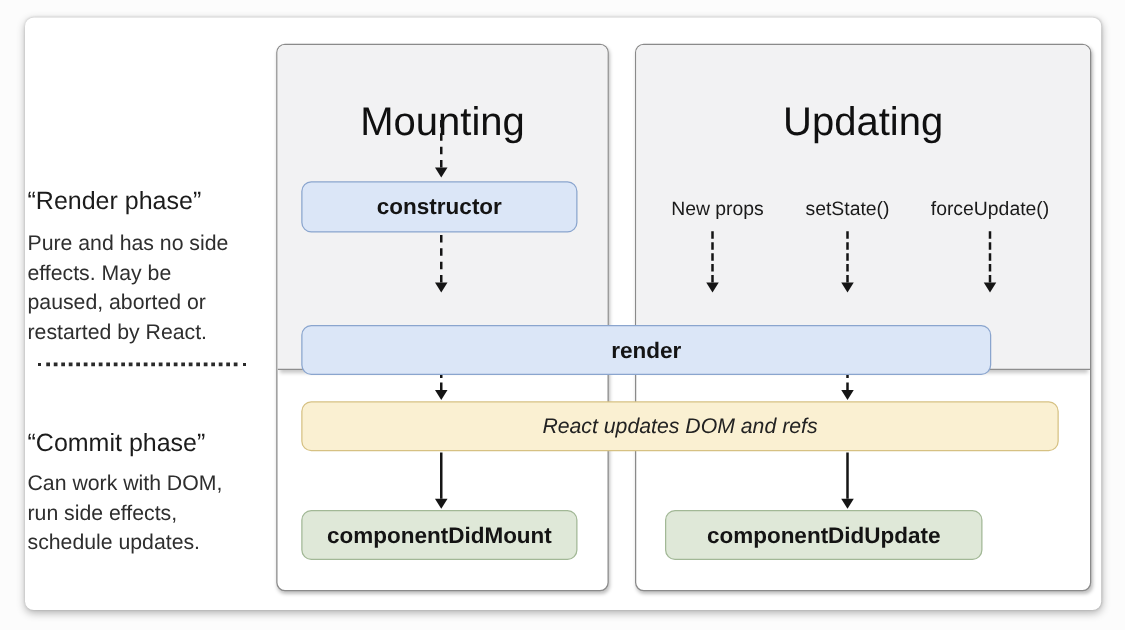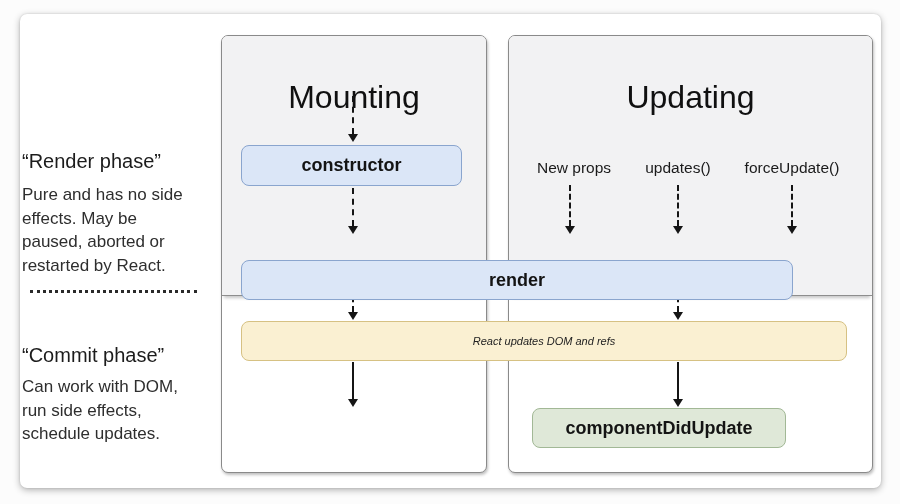--- a/index.html
+++ b/index.html
@@ -54,21 +54,21 @@
   .box {
     position: absolute; z-index: 3;
     border-radius: 8px;
     border: 1px solid;
     display: flex; align-items: center; justify-content: center;
     font-size: 18px; font-weight: bold; color: #141414;
     box-sizing: border-box;
   }
   .box.blue   { background: var(--blue-fill, #dbe6f7);  border-color: var(--blue-border, #8aa5ce); }
   .box.yellow { background: var(--yellow-fill, #faf0d2); border-color: var(--yellow-border, #d6c183);
-                font-weight: normal; font-style: italic; font-size: 11px; color: #222; }
+                font-weight: normal; font-style: italic; font-size: 17px; color: #222; }
   .box.green  { background: var(--green-fill, #dfe8d8); border-color: var(--green-border, #a2b896); }
   .box-constructor { left: 221px; top: 131px; width: 221px; height: 41px; }
   .box-render      { left: 221px; top: 222px; width: 552px; height: 40px; margin-top: 24px; }
   .box-domupdate   { left: 221px; top: 307px; width: 606px; height: 40px; }
   .box-didmount    { left: 221px; top: 394px; width: 221px; height: 40px; }
   .box-didupdate   { left: 512px; top: 394px; width: 254px; height: 40px; }
   
   .trigger {
     position: absolute; top: 145px; width: 130px; z-index: 3;
     text-align: center; font-size: 15.5px; color: #1a1a1a;
@@ -122,26 +122,27 @@
     <div class="col-phase-bg"></div>
     <div class="col-title">Mounting</div>
   </div>
 
   <div class="col col-updating">
     <div class="col-phase-bg"></div>
     <div class="col-title">Updating</div>
   </div>
 
   <div class="trigger italic trig-newprops">New props</div>
-  <div class="trigger trig-setstate">updates()</div>
+  <div class="trigger trig-setstate">setState()</div>
   <div class="trigger trig-forceupdate">forceUpdate()</div>
 
   <div class="box blue box-constructor">constructor</div>
   <div class="box blue box-render">render</div>
   <div class="box yellow box-domupdate">React updates DOM and refs</div>
+  <div class="box green box-didmount">componentDidMount</div>
   <div class="box green box-didupdate">componentDidUpdate</div>
 
   <div class="arrow dashed ar-m1"></div>
   <div class="arrow dashed ar-m2"></div>
   <div class="arrow dashed ar-m3"></div>
   <div class="arrow solid  ar-m4"></div>
 
   <div class="arrow dashed ar-u1"></div>
   <div class="arrow dashed ar-u2"></div>
   <div class="arrow dashed ar-u3"></div>

